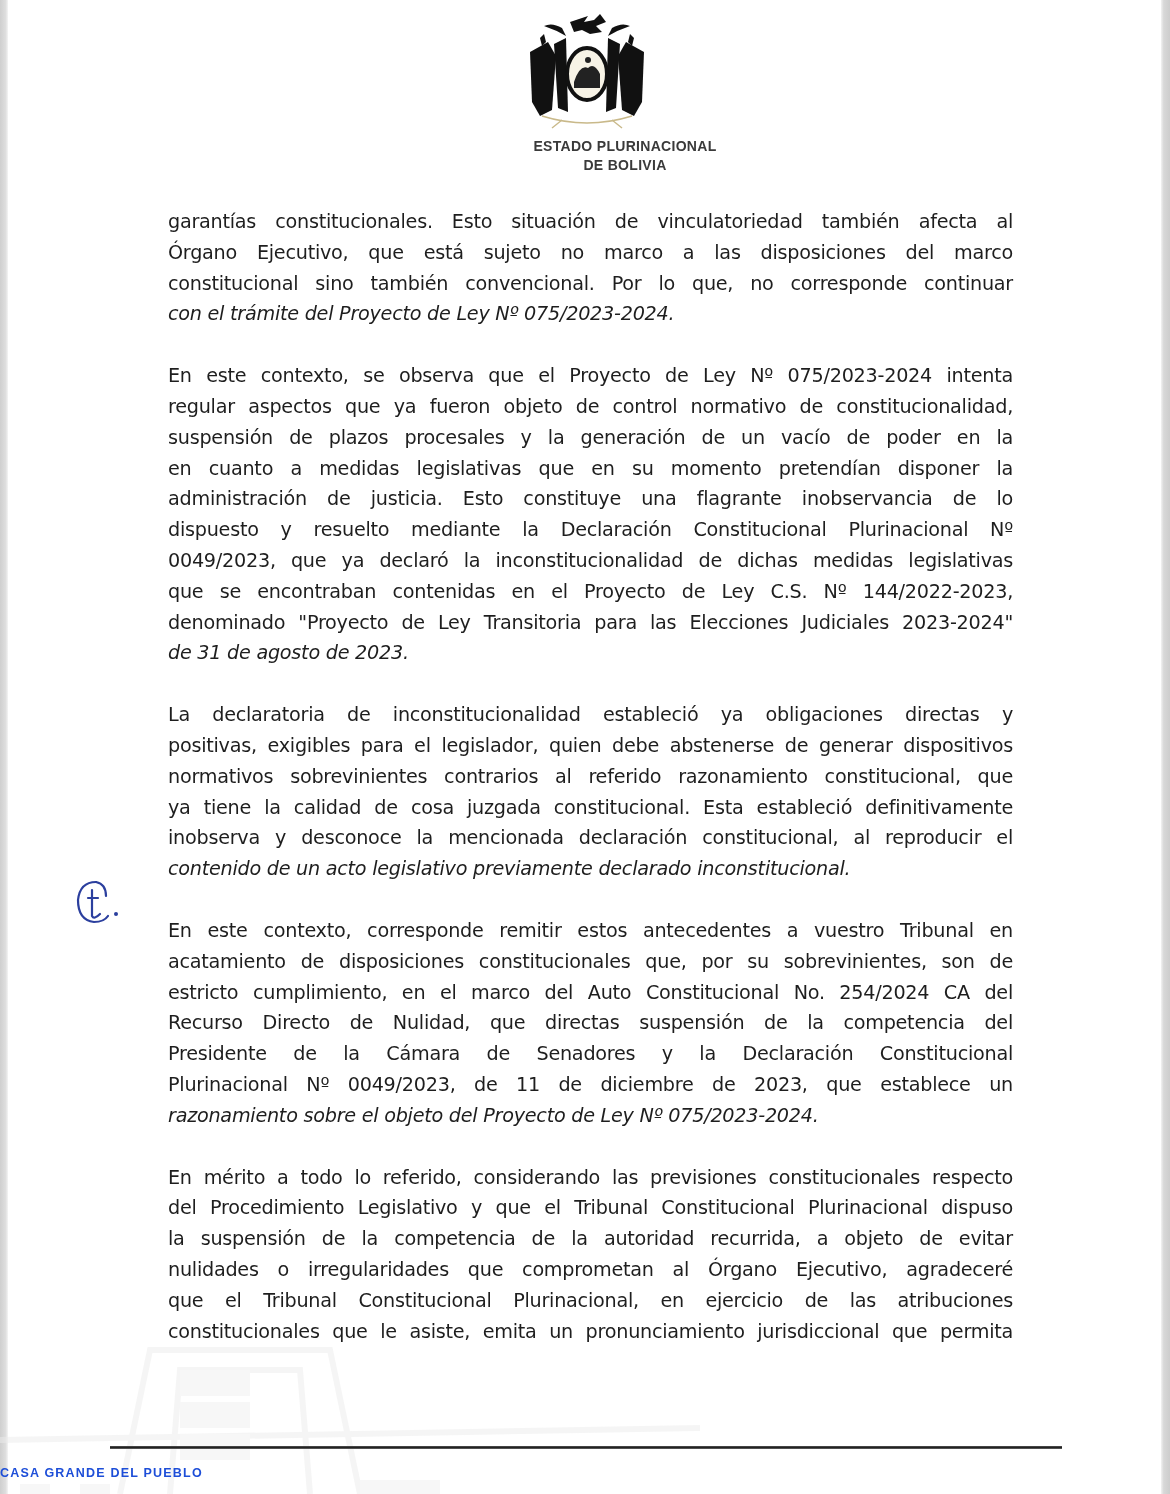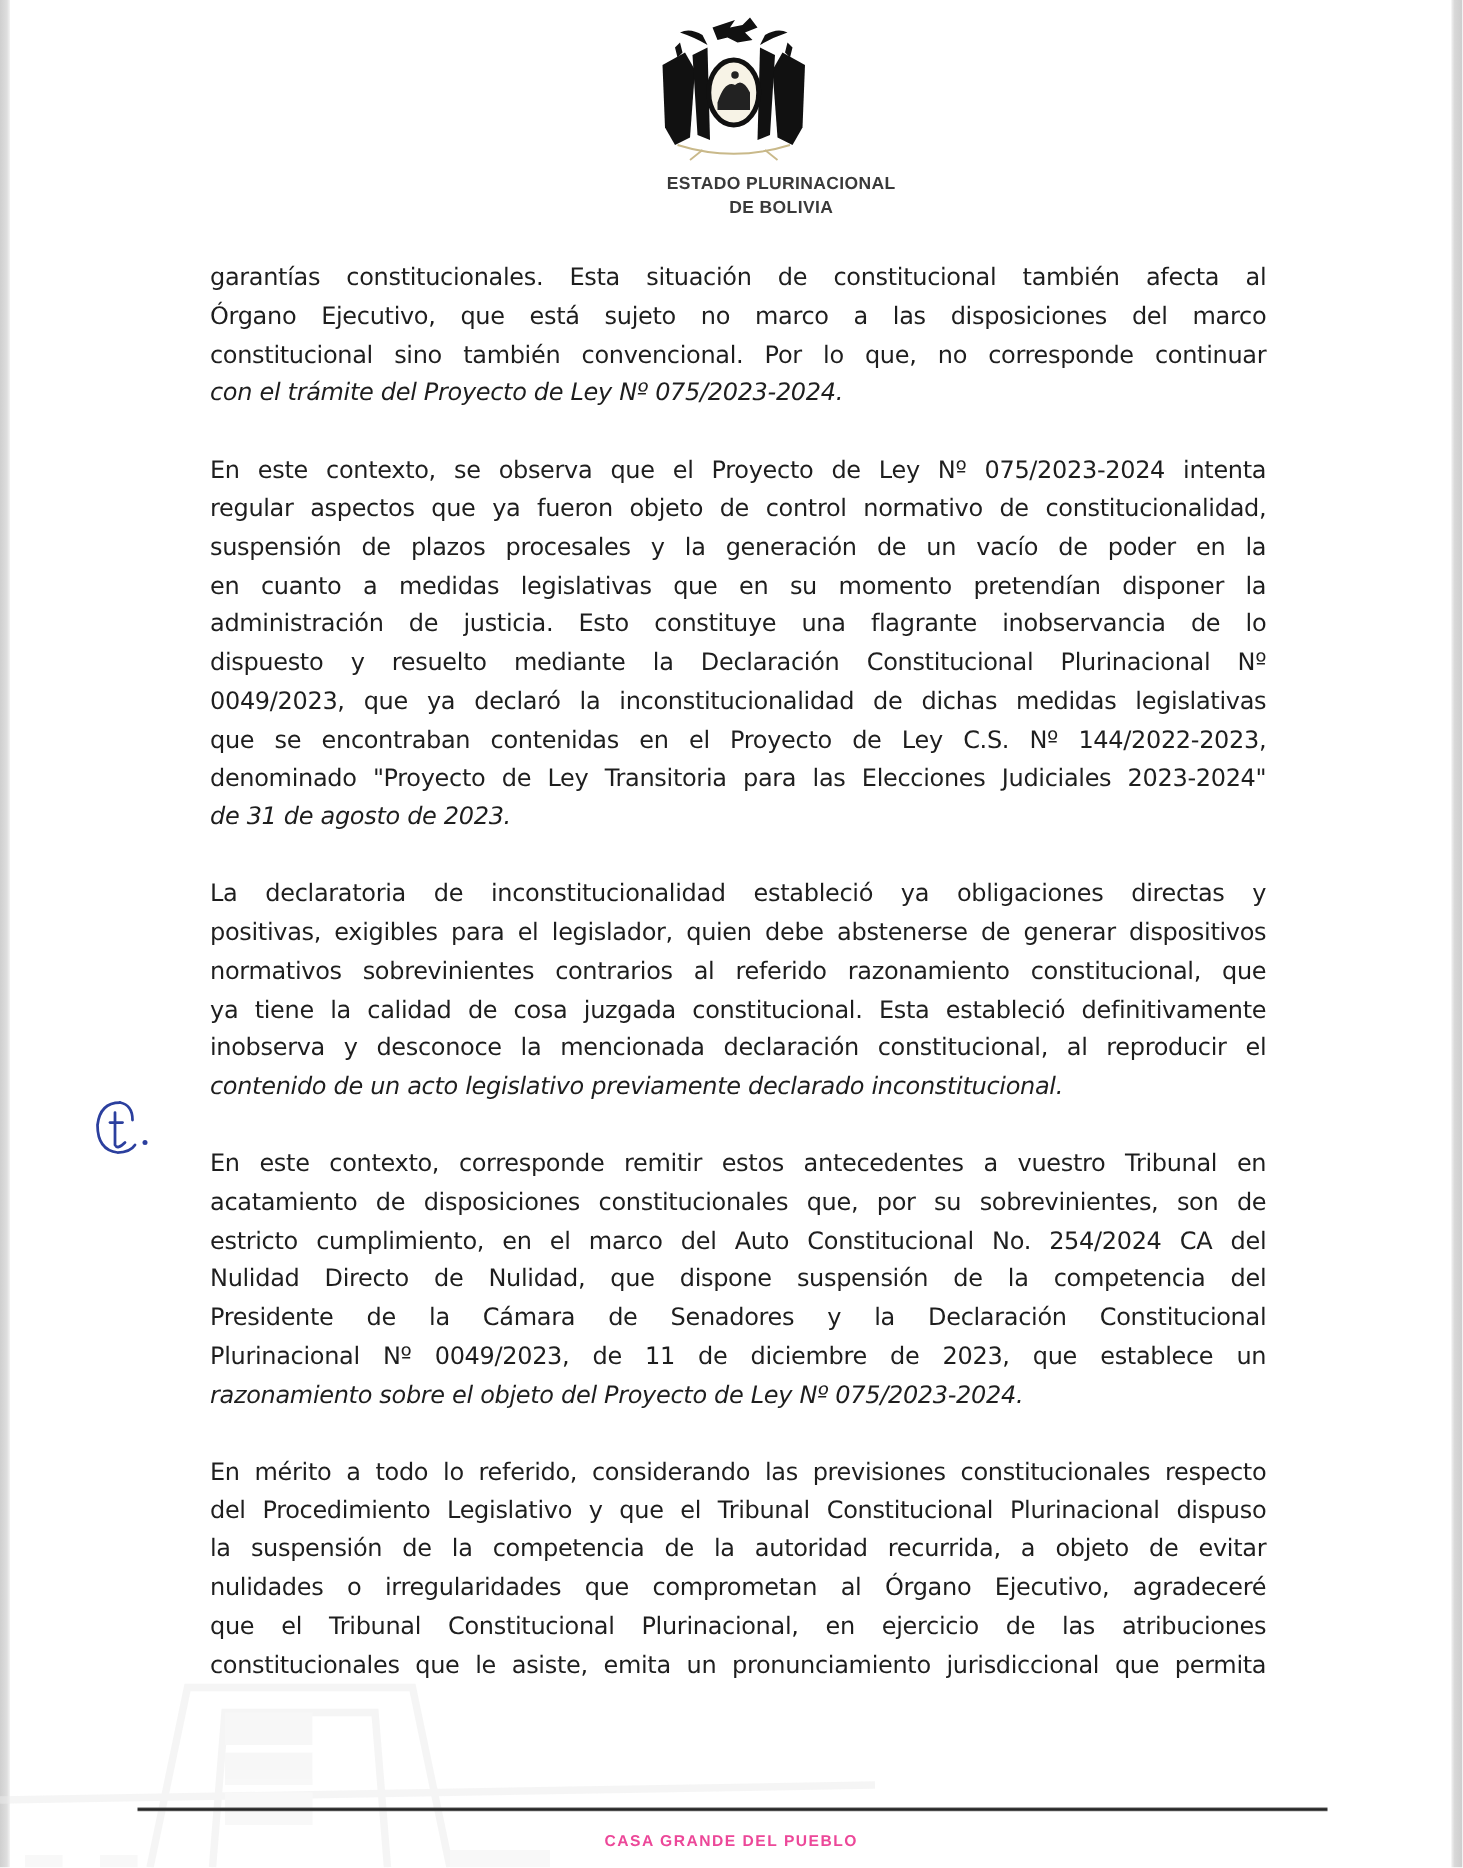--- a/index.html
+++ b/index.html
@@ -27,23 +27,23 @@
       font-family: "DejaVu Sans", sans-serif; font-size: 19.2px; line-height: 30.8px;
       color: #1e1e1e; letter-spacing: -0.25px; }
     .para { margin: 0 0 31px 0; text-align: justify; }
     .para .ln { display: block; text-align: justify; text-align-last: justify; white-space: nowrap; }
     .para .ln.last { text-align-last: left; font-style: italic; }
 
     .handmark { position: absolute; left: 72px; top: 876px; width: 52px; height: 52px; }
 
     .footer-rule { position: absolute; left: 110px; top: 1446px; width: 952px; height: 3px;
       background: linear-gradient(180deg, #555 0%, #222 50%, #666 100%); }
-    .footer-text { position: absolute; left: 0; width: 1170px; top: 1466px; text-align: center;
+    .footer-text { position: absolute; left: 0; width: 1170px; top: 1466px; 
       font-family: "Liberation Sans", sans-serif; font-weight: bold; font-size: 12.5px;
-      letter-spacing: 1.2px; color: #ec4899; }
+      letter-spacing: 1.2px; color: #1d4ed8; }
   </style>
 </head>
 <body>
 
 <div class="edge-left"></div>
 <div class="edge-right"></div>
 
 <svg class="watermark" viewBox="0 0 700 164">
   <g fill="none" stroke="#ececec" stroke-width="6">
     <path d="M120 164 L150 20 L330 20 L360 164"></path>
@@ -86,21 +86,21 @@
     <path d="M40 108 L30 116"></path>
     <path d="M90 108 L100 116"></path>
   </g>
 </svg>
 
 <div class="header-title ht1">ESTADO PLURINACIONAL</div>
 <div class="header-title ht2">DE BOLIVIA</div>
 
 <div class="body-text">
   <p class="para">
-    <span class="ln">garantías constitucionales. Esta situación de constitucional también afecta al</span>
+    <span class="ln">garantías constitucionales. Esto situación de vinculatoriedad también afecta al</span>
     <span class="ln">Órgano Ejecutivo, que está sujeto no marco a las disposiciones del marco</span>
     <span class="ln">constitucional sino también convencional. Por lo que, no corresponde continuar</span>
     <span class="ln last">con el trámite del Proyecto de Ley Nº 075/2023-2024.</span>
   </p>
   <p class="para">
     <span class="ln">En este contexto, se observa que el Proyecto de Ley Nº 075/2023-2024 intenta</span>
     <span class="ln">regular aspectos que ya fueron objeto de control normativo de constitucionalidad,</span>
     <span class="ln">suspensión de plazos procesales y la generación de un vacío de poder en la</span>
     <span class="ln">en cuanto a medidas legislativas que en su momento pretendían disponer la</span>
     <span class="ln">administración de justicia. Esto constituye una flagrante inobservancia de lo</span>
@@ -115,21 +115,21 @@
     <span class="ln">positivas, exigibles para el legislador, quien debe abstenerse de generar dispositivos</span>
     <span class="ln">normativos sobrevinientes contrarios al referido razonamiento constitucional, que</span>
     <span class="ln">ya tiene la calidad de cosa juzgada constitucional. Esta estableció definitivamente</span>
     <span class="ln">inobserva y desconoce la mencionada declaración constitucional, al reproducir el</span>
     <span class="ln last">contenido de un acto legislativo previamente declarado inconstitucional.</span>
   </p>
   <p class="para">
     <span class="ln">En este contexto, corresponde remitir estos antecedentes a vuestro Tribunal en</span>
     <span class="ln">acatamiento de disposiciones constitucionales que, por su sobrevinientes, son de</span>
     <span class="ln">estricto cumplimiento, en el marco del Auto Constitucional No. 254/2024 CA del</span>
-    <span class="ln">Nulidad Directo de Nulidad, que dispone suspensión de la competencia del</span>
+    <span class="ln">Recurso Directo de Nulidad, que directas suspensión de la competencia del</span>
     <span class="ln">Presidente de la Cámara de Senadores y la Declaración Constitucional</span>
     <span class="ln">Plurinacional Nº 0049/2023, de 11 de diciembre de 2023, que establece un</span>
     <span class="ln last">razonamiento sobre el objeto del Proyecto de Ley Nº 075/2023-2024.</span>
   </p>
   <p class="para">
     <span class="ln">En mérito a todo lo referido, considerando las previsiones constitucionales respecto</span>
     <span class="ln">del Procedimiento Legislativo y que el Tribunal Constitucional Plurinacional dispuso</span>
     <span class="ln">la suspensión de la competencia de la autoridad recurrida, a objeto de evitar</span>
     <span class="ln">nulidades o irregularidades que comprometan al Órgano Ejecutivo, agradeceré</span>
     <span class="ln">que el Tribunal Constitucional Plurinacional, en ejercicio de las atribuciones</span>

